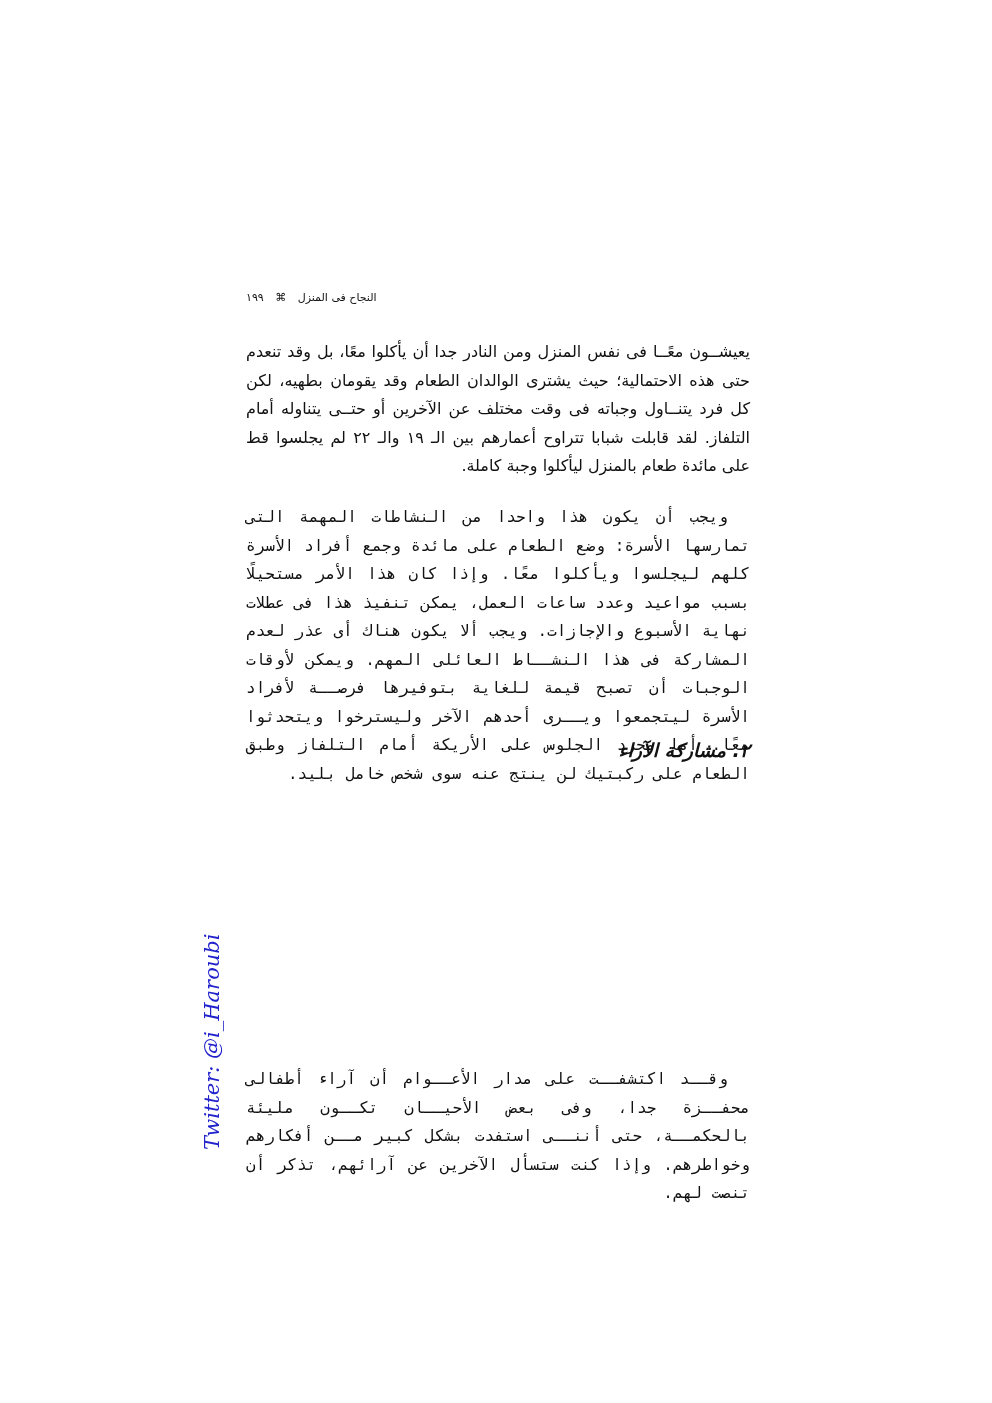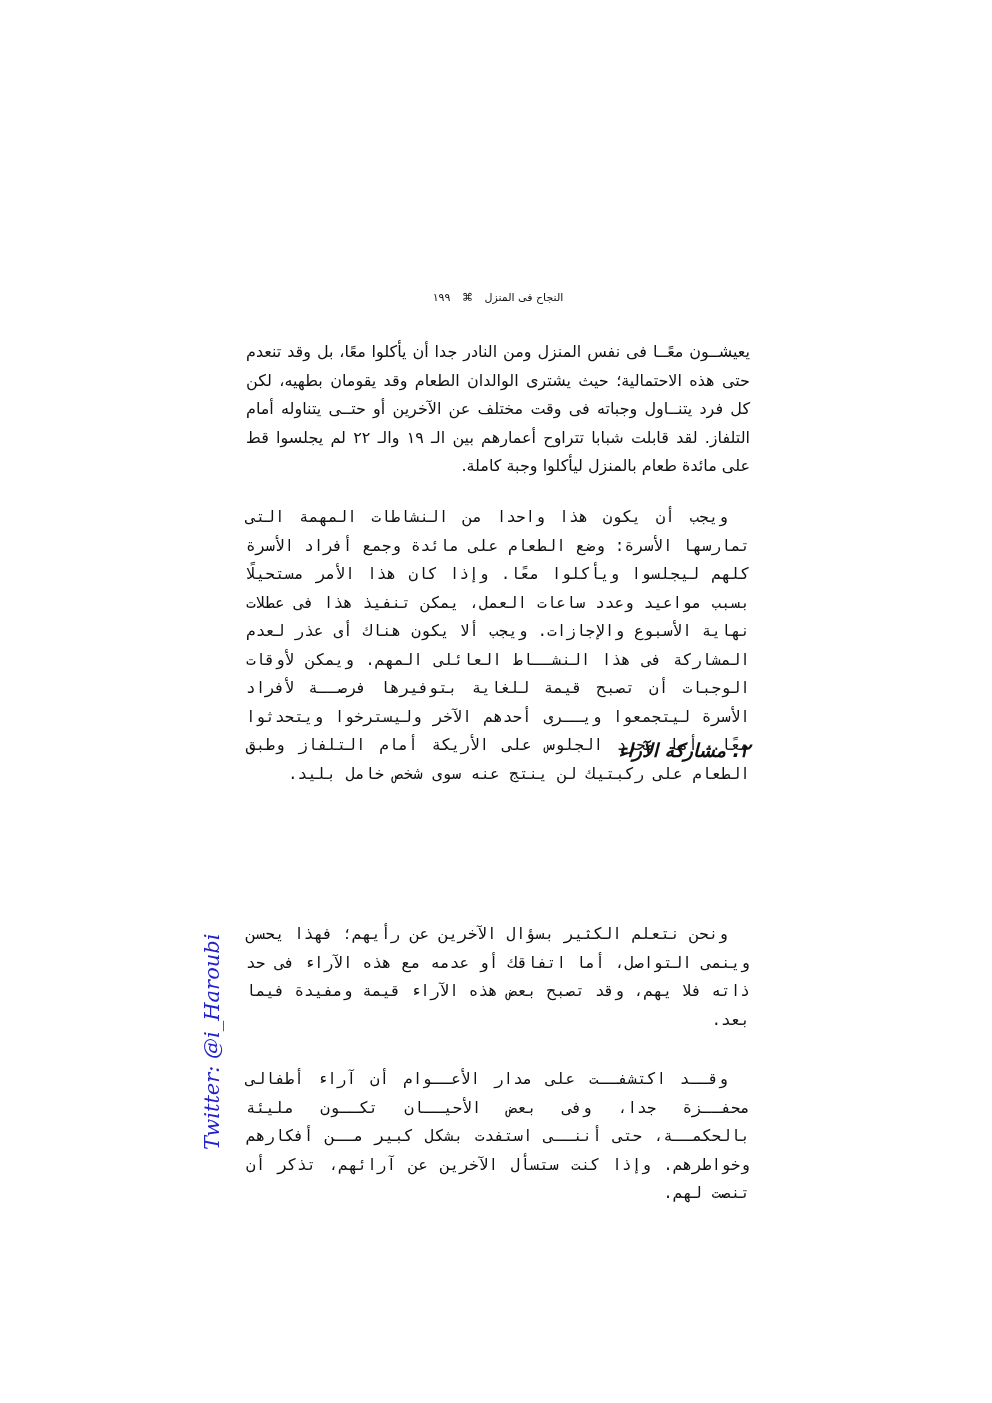--- a/index.html
+++ b/index.html
@@ -19,21 +19,21 @@
       position: absolute;
       left: 0; top: 0;
       width: 992px; height: 1403px;
     }
     .running-header {
       position: absolute;
       top: 290px;
       left: 246px;
       width: 504px;
       direction: rtl;
-      text-align: center;
+      text-align: left;
       font-size: 11px;
       line-height: 16px;
       white-space: nowrap;
     }
     .running-header span { display: inline-block; vertical-align: middle; }
     .header-title { margin-left: 8px; }
     .header-ornament { margin-left: 8px; font-size: 11px; }
     .header-page { }
     .body-text {
       position: absolute;
@@ -95,23 +95,20 @@
     <p>يعيشــون معًــا فى نفس المنزل ومن النادر جدا أن يأكلوا معًا، بل وقد تنعدم حتى هذه الاحتمالية؛ حيث يشترى الوالدان الطعام وقد يقومان بطهيه، لكن كل فرد يتنــاول وجباته فى وقت مختلف عن الآخرين أو حتــى يتناوله أمام التلفاز. لقد قابلت شبابا تتراوح أعمارهم بين الـ ١٩ والـ ٢٢ لم يجلسوا قط على مائدة طعام بالمنزل ليأكلوا وجبة كاملة.</p>
   </div>
 
   <div class="body-text para2">
     <p class="indent">ويجب أن يكون هذا واحدا من النشاطات المهمة التى تمارسها الأسرة: وضع الطعام على مائدة وجمع أفراد الأسرة كلهم ليجلسوا ويأكلوا معًا. وإذا كان هذا الأمر مستحيلًا بسبب مواعيد وعدد ساعات العمل، يمكن تنفيذ هذا فى عطلات نهاية الأسبوع والإجازات. ويجب ألا يكون هناك أى عذر لعدم المشاركة فى هذا النشــاط العائلى المهم. ويمكن لأوقات الوجبات أن تصبح قيمة للغاية بتوفيرها فرصــة لأفراد الأسرة ليتجمعوا ويــرى أحدهم الآخر وليسترخوا ويتحدثوا معًا. أما مجرد الجلوس على الأريكة أمام التلفاز وطبق الطعام على ركبتيك لن ينتج عنه سوى شخص خامل بليد.</p>
   </div>
 
   <div class="section-heading">٢. مشاركة الآراء</div>
 
 
-  <div class="body-text para4">
-    <p class="indent">ونحن نتعلم الكثير بسؤال الآخرين عن رأيهم؛ فهذا يحسن وينمى التواصل، أما اتفاقك أو عدمه مع هذه الآراء فى حد ذاته فلا يهم، وقد تصبح بعض هذه الآراء قيمة ومفيدة فيما بعد.</p>
-  </div>
 
   <div class="body-text para5">
     <p class="indent">وقــد اكتشفــت على مدار الأعــوام أن آراء أطفالى محفــزة جدا، وفى بعض الأحيــان تكــون مليئة بالحكمــة، حتى أننــى استفدت بشكل كبير مــن أفكارهم وخواطرهم. وإذا كنت ستسأل الآخرين عن آرائهم، تذكر أن تنصت لهم.</p>
   </div>
 
   <div class="watermark">Twitter: @i_Haroubi</div>
 
 </div>
 
 </body></html>

